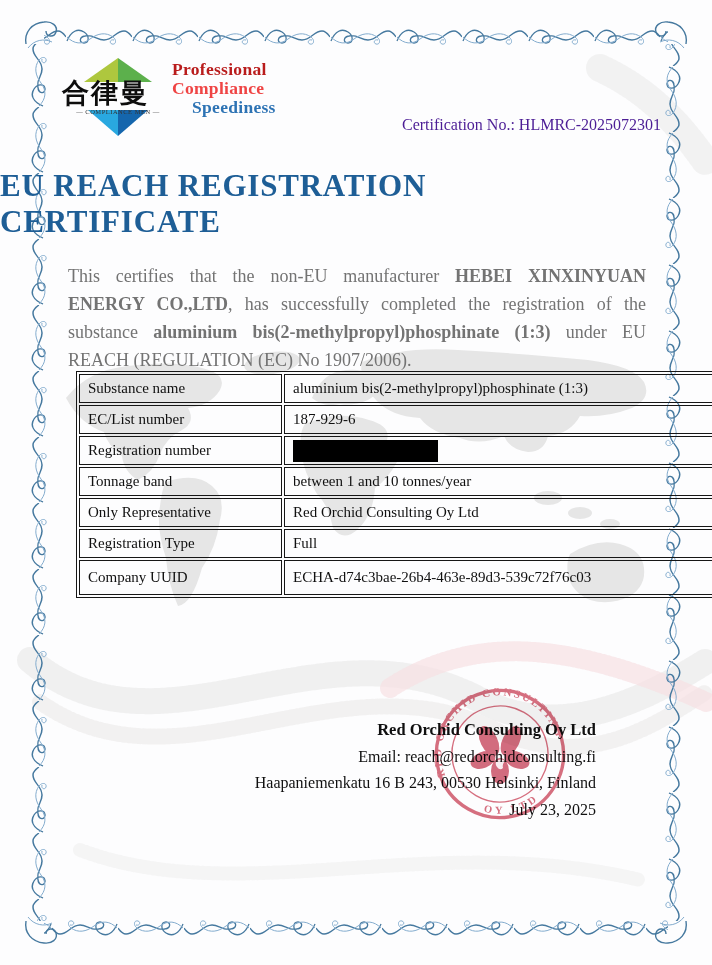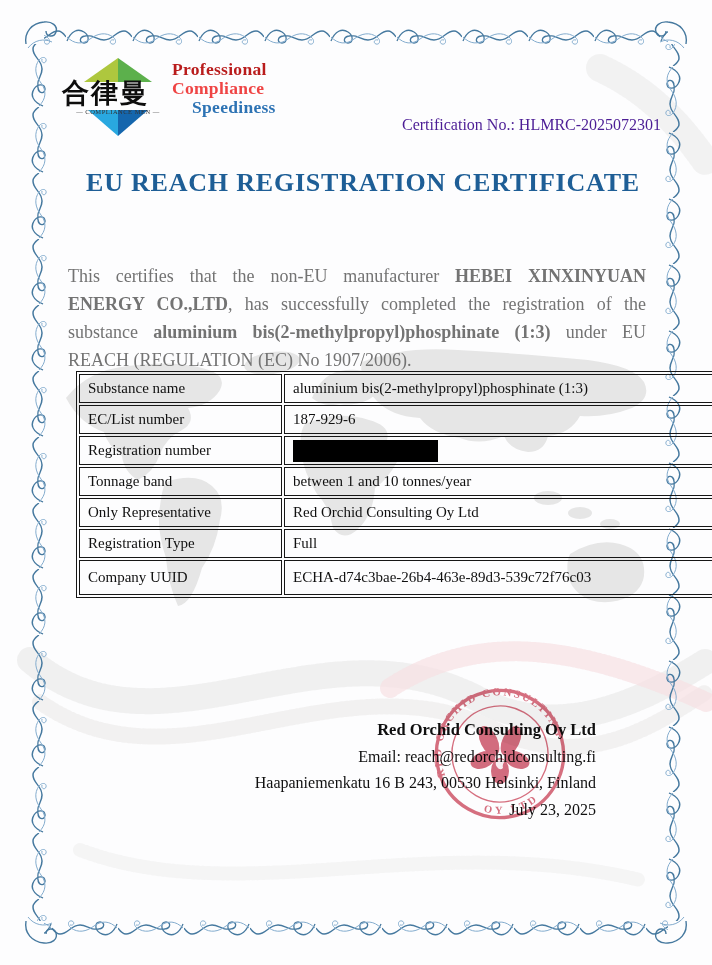--- a/index.html
+++ b/index.html
@@ -14,22 +14,22 @@
   
   .logo-words{position:absolute;left:172px;top:60px;line-height:19px;font-weight:bold;font-size:17.5px;letter-spacing:.3px;}
   .w1{color:#b91c1c;} .w2{color:#ef4444;} .w3{color:#2d73b4;margin-left:20px;}
   .logo-cn{position:absolute;left:62px;top:80px;width:112px;text-align:left;
     font-weight:bold;font-size:27px;letter-spacing:2px;color:#0d0d0d;line-height:26px;}
   .logo-sub{position:absolute;left:62px;top:108px;width:112px;text-align:center;
     font-size:6.5px;letter-spacing:.5px;color:#333;}
 
   .cert-no{position:absolute;left:402px;top:76px;font-size:16px;color:#4c1d95;margin-top:40px;}
 
-  .doc-title{position:absolute;left:0;top:168px;width:640px;text-align:right;
-    font-size:26px;font-weight:bold;color:#1e5e96;letter-spacing:.8px;}
+  .doc-title{position:absolute;left:0;top:168px;width:640px;text-align:left;
+    font-size:31px;font-weight:bold;color:#1e5e96;letter-spacing:.8px;}
 
   .body-par{position:absolute;left:68px;top:244px;width:578px;
     font-size:18px;line-height:28px;text-align:justify;color:#737373;}
   .body-par .b{font-weight:bold;}
 
   table.cert{position:absolute;left:76px;top:371px;width:674px;
     border-collapse:separate;border-spacing:2px;
     border:1px solid #161616;font-size:15px;color:#101010;}
   table.cert td{border:1px solid #161616;height:27px;padding:0 8px;vertical-align:middle;background:transparent;}
   td.lbl{width:185px;}

